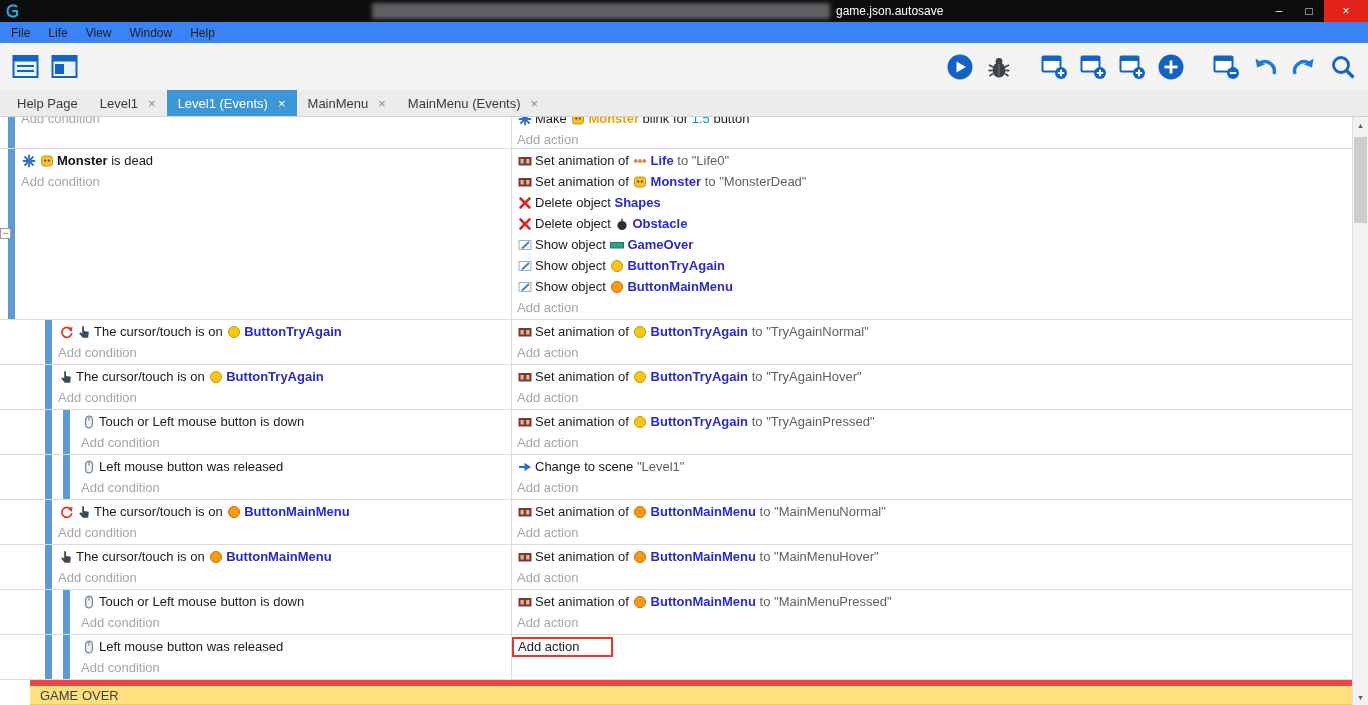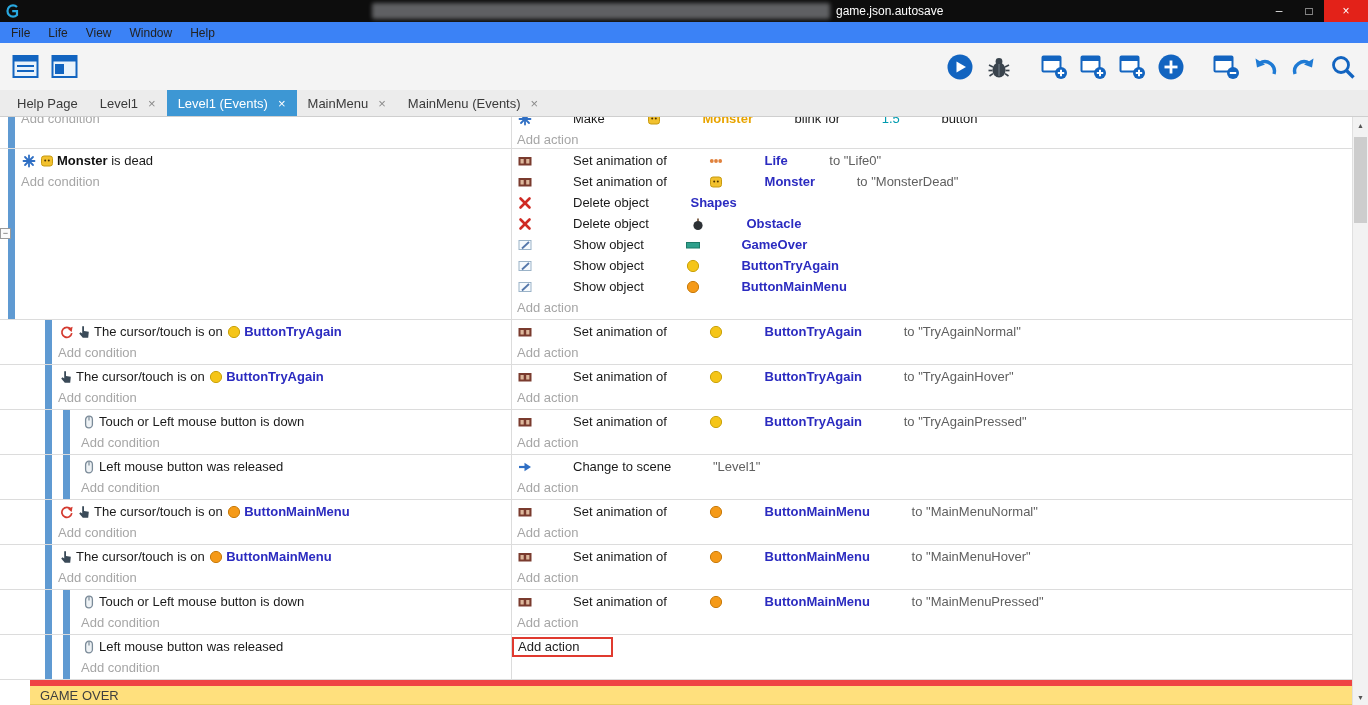--- a/index.html
+++ b/index.html
@@ -49,21 +49,21 @@
     font-size:9px;line-height:9px;display:flex;align-items:center;justify-content:center;}
   .evt-icon{width:15px;height:15px;flex:0 0 15px;margin-right:3px;display:flex;align-items:center;justify-content:center;}
   .t-plain{color:#1a1a1a;}
   .t-gray{color:#a6a6a6;}
   .t-obj{color:var(--object-name,#2b2bc0);font-weight:bold;}
   .t-bold{color:#111;font-weight:bold;}
   .t-param{color:#5f5f5f;}
   .t-num{color:var(--num-param,#009baf);}
   .t-objorange{color:#e8a400;font-weight:bold;}
   .t-boxed{display:inline-block;border:2px solid var(--highlight-red,#e03a2f);color:#222;padding:0 32px 1px 4px;margin-left:-5px;}
-  .act-col .line{padding-left:5px;gap:38px;}
+  .act-col .line{padding-left:5px;}
 
   
   .comment-outer{display:flex;height:25px;background:#fff;}
   .comment-gutter{flex:0 0 30px;background:#fff;}
   .comment-body{flex:1;background:var(--comment-bg,#ffe07d);border-top:6px solid #ef4444;border-bottom:1px solid #e9cb62;
     display:flex;align-items:center;padding-left:10px;font-size:13px;color:#3f3f3f;}
 
   
   .scrollbar{position:absolute;right:0;top:0;bottom:0;width:16px;background:#f2f2f2;border-left:1px solid #e0e0e0;display:flex;flex-direction:column;}
   .sb-btn{height:16px;display:flex;align-items:center;justify-content:center;font-size:7px;color:#555;}

